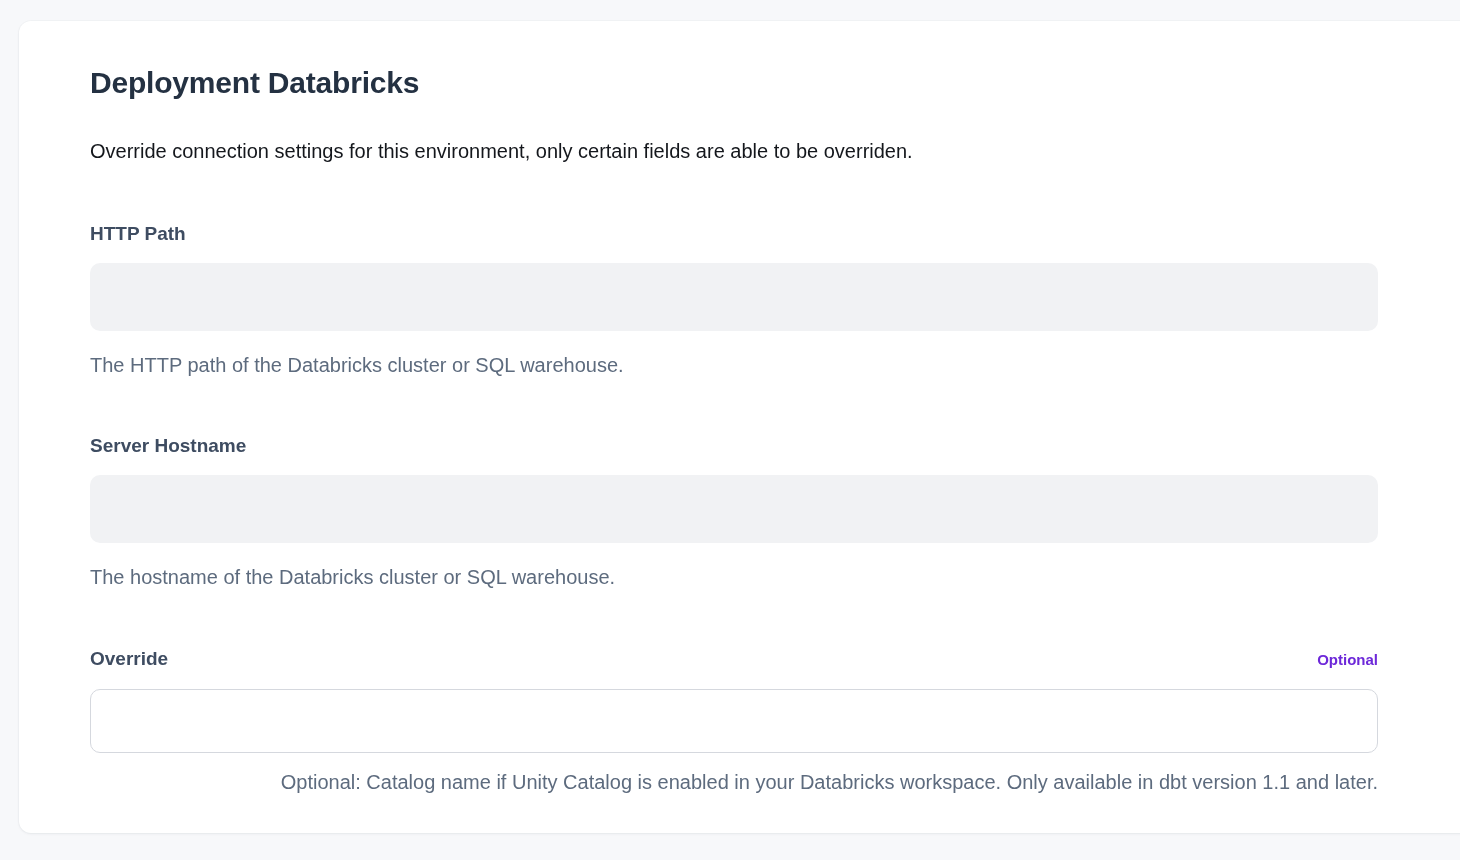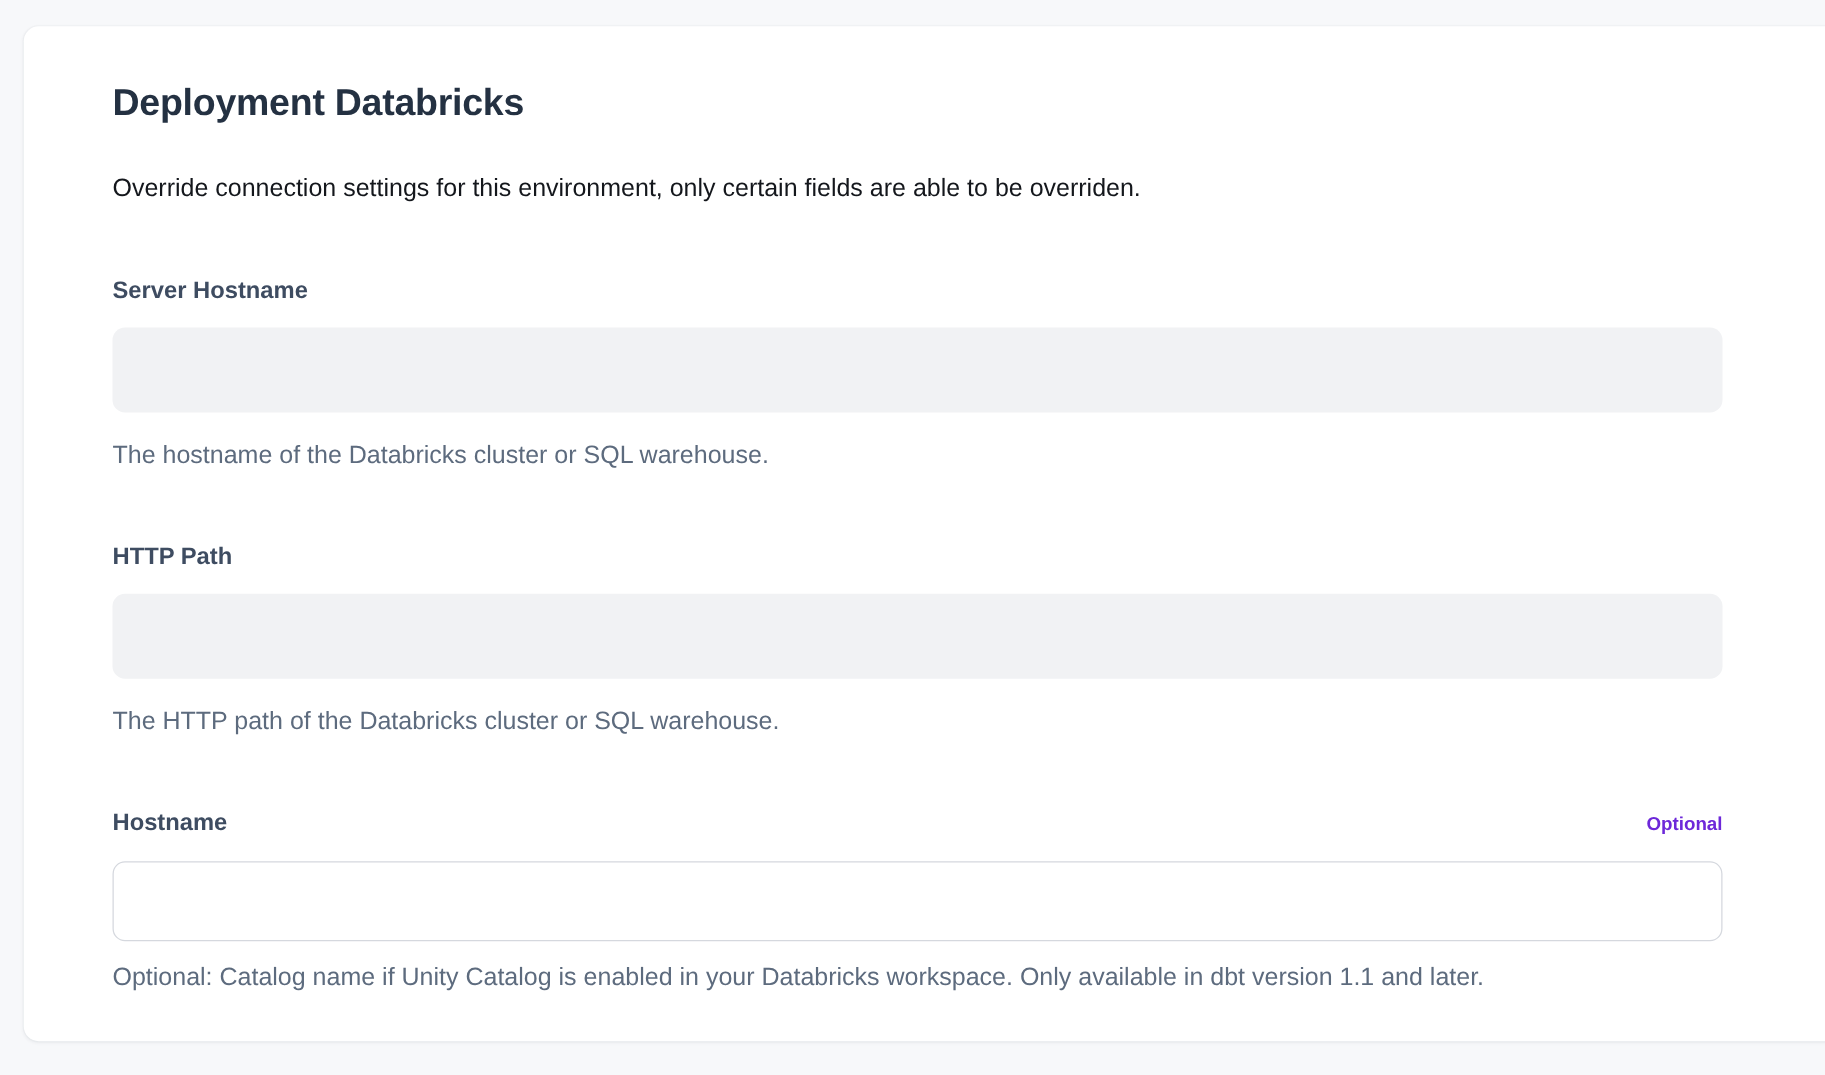--- a/index.html
+++ b/index.html
@@ -93,51 +93,51 @@
   }
 
   .help-text {
     margin-top: 21px;
     font-size: 20px;
     line-height: 26px;
     font-weight: 400;
     color: #5d6b7e;
   }
 
-  .help-text.tight { margin-top: 16px; }
+  .help-text.tight { margin-top: 16px; text-align: right; }
 </style>
 </head>
 <body>
 
 <div class="card">
   <div class="card-content">
 
     <h1 class="page-title">Deployment Databricks</h1>
 
     <p class="page-subtitle">Override connection settings for this environment, only certain fields are able to be overriden.</p>
 
+    <div class="field-group spaced">
+      <div class="label-row">
+        <label class="field-label">HTTP Path</label>
+      </div>
+      <input type="text" class="text-input disabled" disabled="" value="" style="">
+      <p class="help-text">The HTTP path of the Databricks cluster or SQL warehouse.</p>
+    </div>
+
     <div class="field-group">
       <div class="label-row">
         <label class="field-label">Server Hostname</label>
       </div>
       <input type="text" class="text-input disabled" disabled="" value="" style="">
       <p class="help-text">The hostname of the Databricks cluster or SQL warehouse.</p>
     </div>
 
     <div class="field-group spaced">
       <div class="label-row">
-        <label class="field-label">HTTP Path</label>
-      </div>
-      <input type="text" class="text-input disabled" disabled="" value="" style="">
-      <p class="help-text">The HTTP path of the Databricks cluster or SQL warehouse.</p>
-    </div>
-
-    <div class="field-group spaced">
-      <div class="label-row">
-        <label class="field-label">Hostname</label>
+        <label class="field-label">Override</label>
         <span class="optional-badge">Optional</span>
       </div>
       <input type="text" class="text-input editable" value="" style="">
       <p class="help-text tight">Optional: Catalog name if Unity Catalog is enabled in your Databricks workspace. Only available in dbt version 1.1 and later.</p>
     </div>
 
   </div>
 </div>
 
 </body></html>

